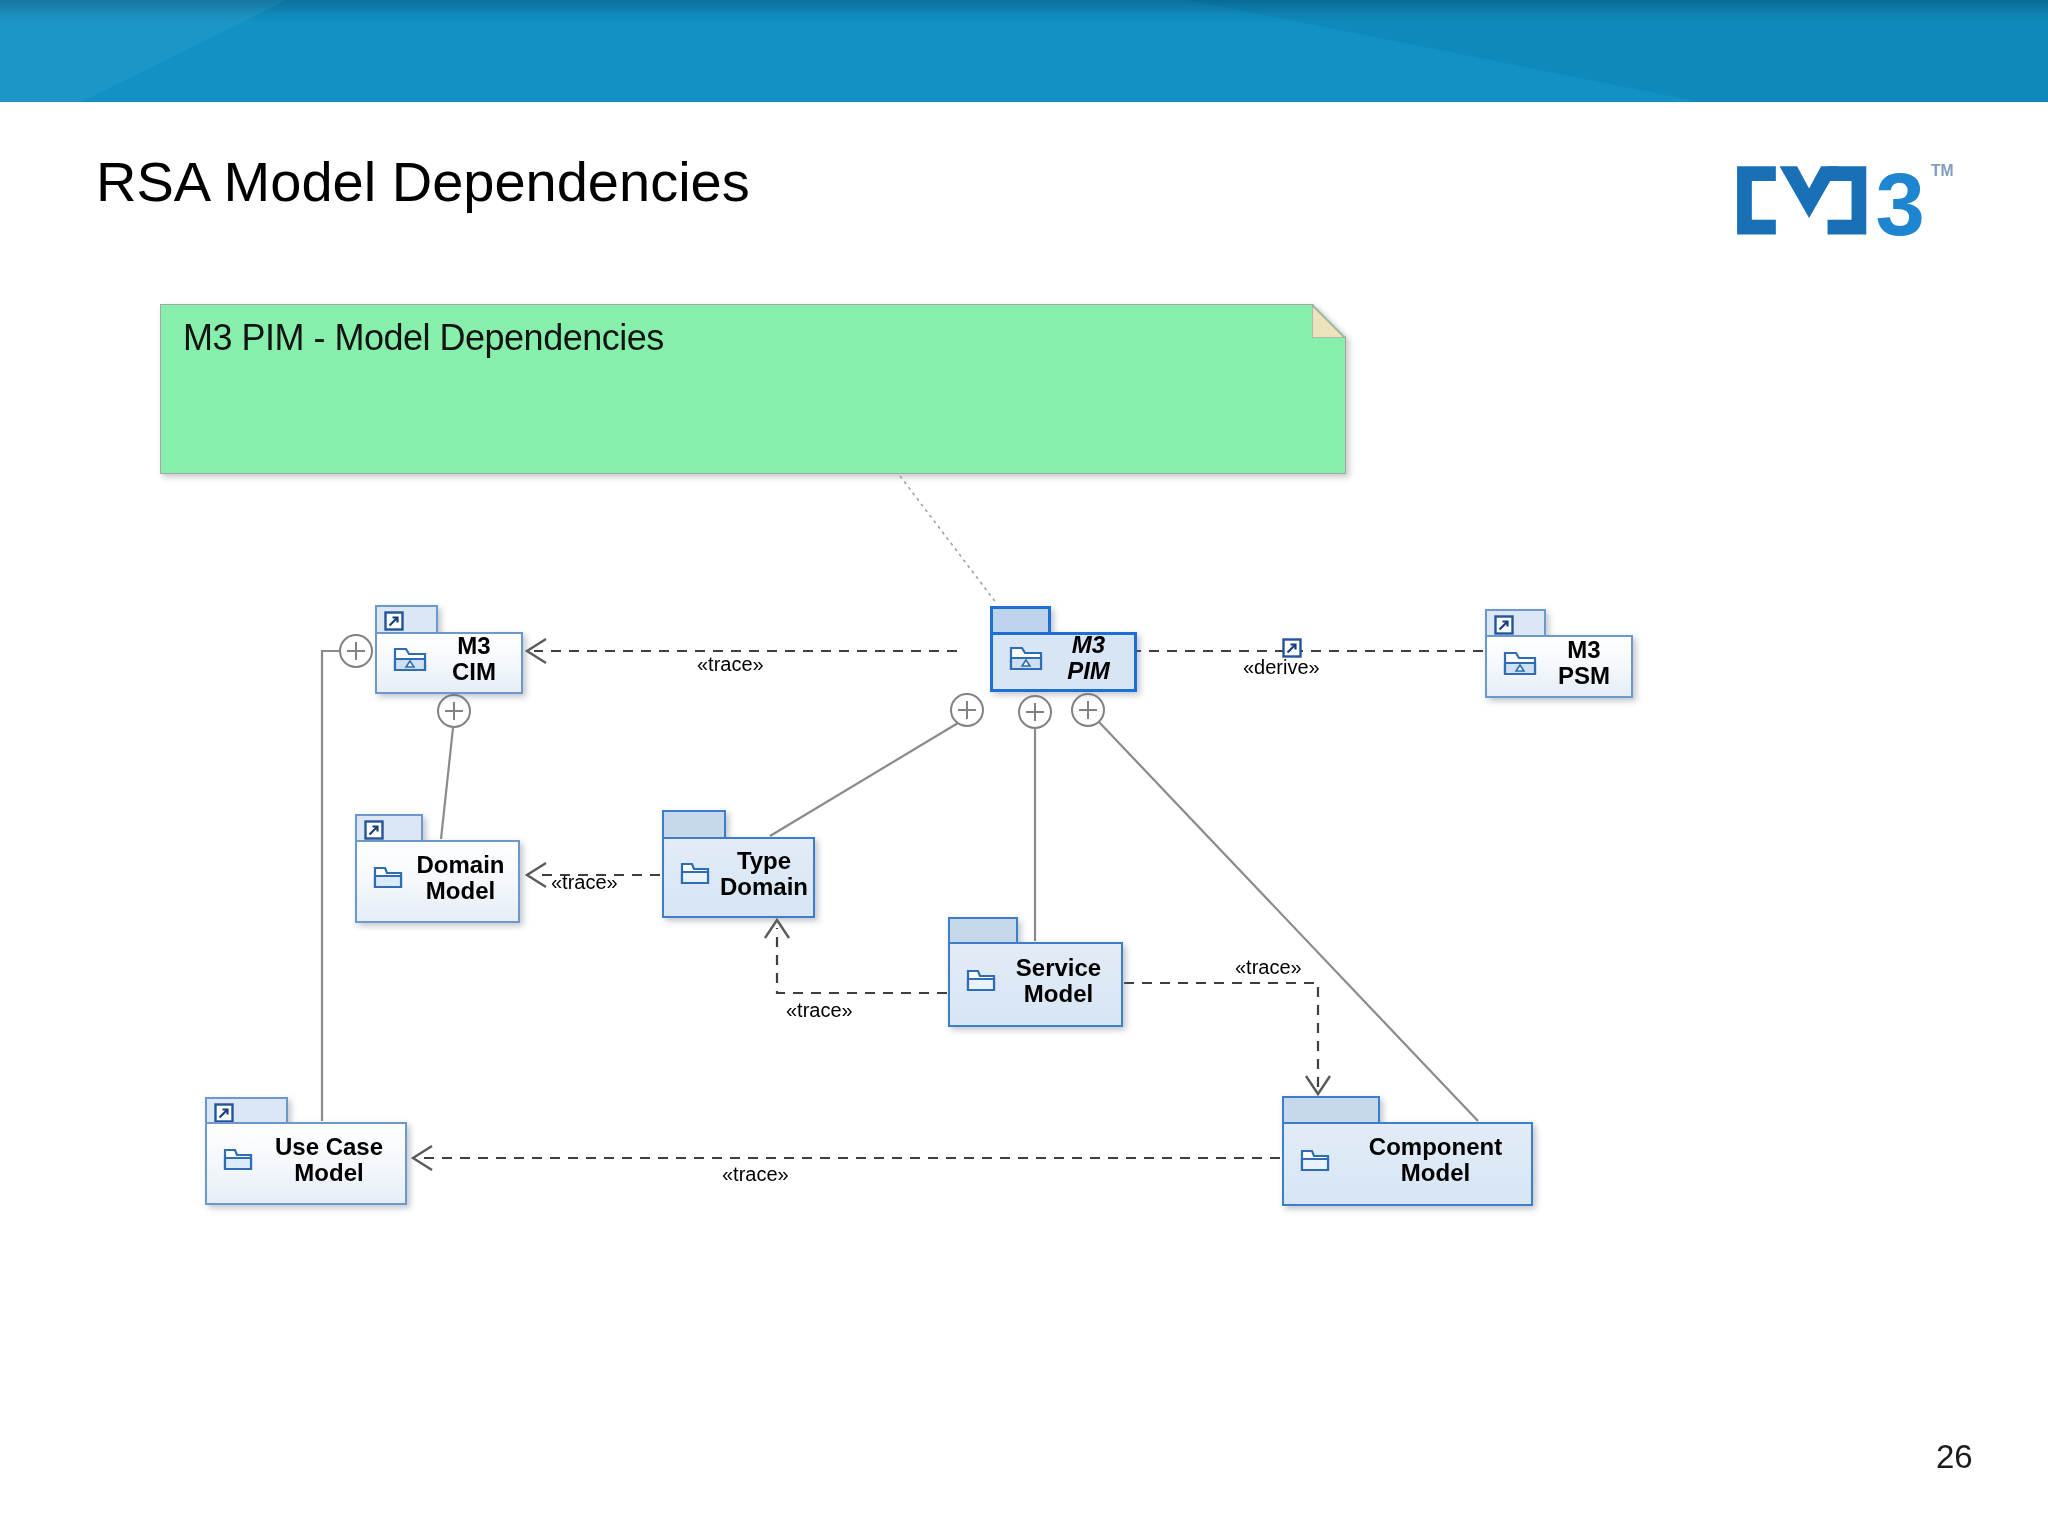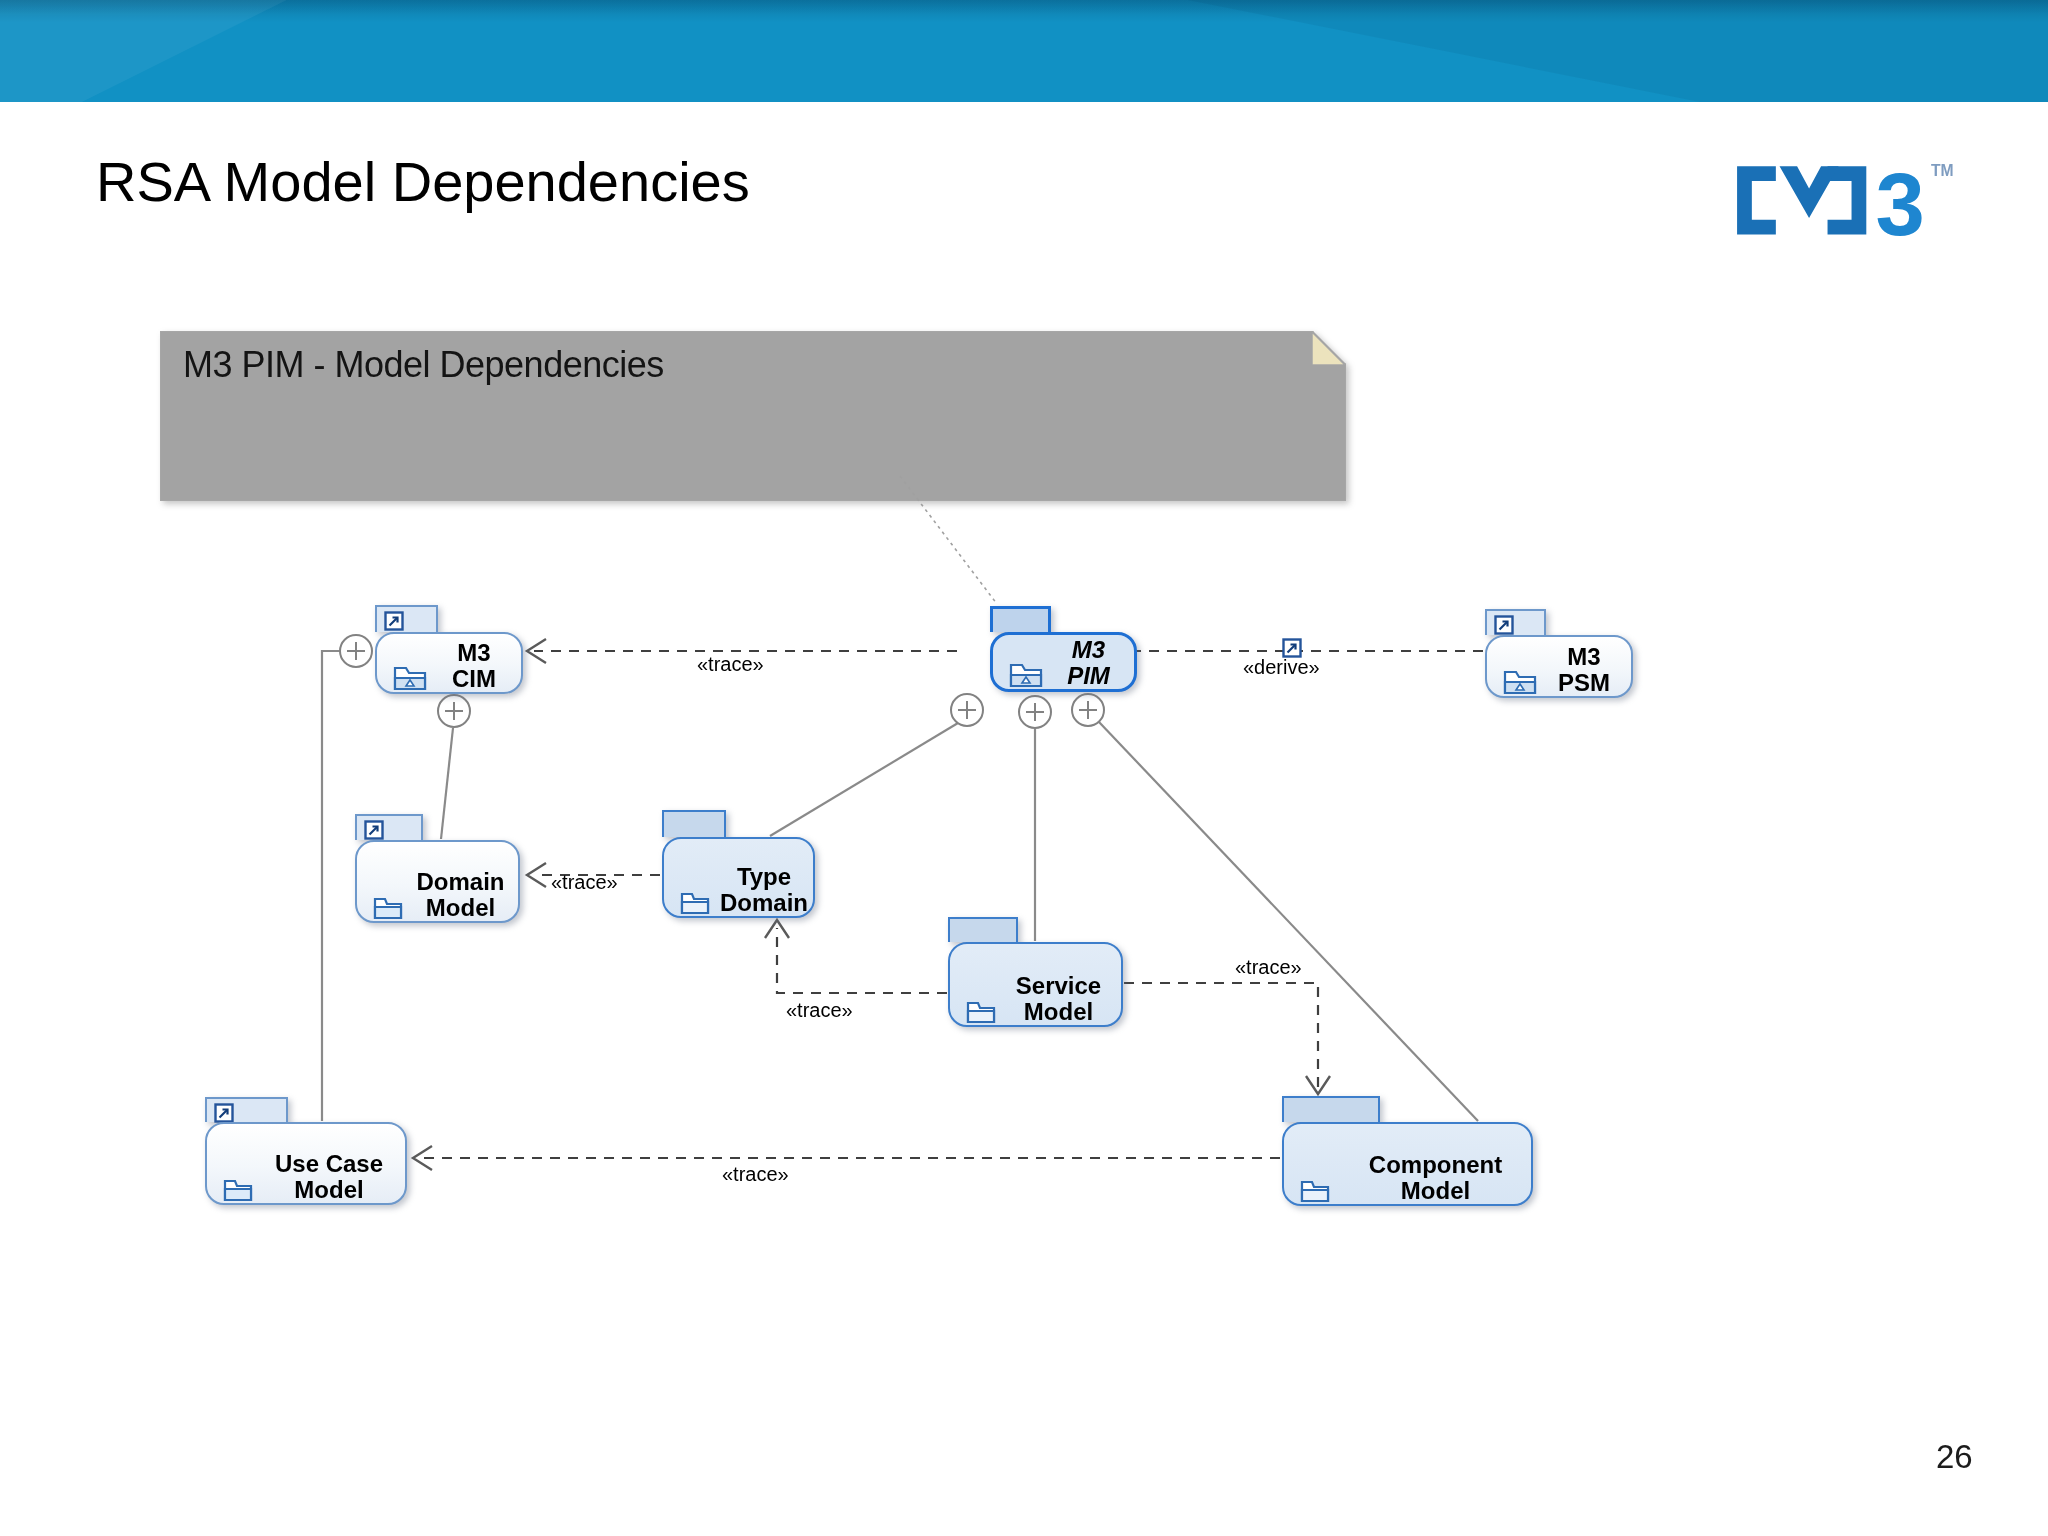--- a/index.html
+++ b/index.html
@@ -16,36 +16,36 @@
           clip-path:polygon(0 0,14% 0,4% 100%,0 100%);}
 
   
   .page-title{position:absolute;left:96px;top:150px;font-size:56px;line-height:64px;
           color:#000000;letter-spacing:0px;}
   .logo{position:absolute;left:1726px;top:150px;width:240px;height:100px;}
   .page-number{position:absolute;left:1936px;top:1438px;font-size:33px;color:#1c1c1c;}
 
   
   .note-wrap{position:absolute;left:160px;top:304px;filter:drop-shadow(3px 3px 3px rgba(90,90,90,.35));}
-  .note{position:relative;width:1186px;height:170px;background:#a3a3a3;
+  .note{position:relative;width:1186px;height:170px;background:#86efac;
         border:1px solid #a6a6a6;box-sizing:border-box;
-        clip-path:polygon(0 0,1153px 0,1186px 33px,1186px 170px,0 170px);margin-top:27px;}
+        clip-path:polygon(0 0,1153px 0,1186px 33px,1186px 170px,0 170px);}
   .note-fold{position:absolute;right:0;top:0;width:33px;height:33px;}
   .note-title{position:absolute;left:22px;top:12px;font-size:36px;color:#141414;letter-spacing:-.5px;}
   .note-body{position:absolute;left:22px;top:98px;font-size:24px;font-weight:bold;color:#0b0b0b;}
 
   
   .connectors{position:absolute;left:0;top:0;width:2048px;height:1536px;}
   .stereo{position:absolute;font-size:20px;color:#000;}
 
   
   .pkg{position:absolute;filter:drop-shadow(3px 3px 3px rgba(100,110,130,.4));}
   .pkg .tab{position:relative;box-sizing:border-box;}
-  .pkg .body{position:relative;box-sizing:border-box;display:flex;align-items:flex-end;
-             padding:0 10px 0 16px;gap:10px;border-radius:19px;}
+  .pkg .body{position:relative;box-sizing:border-box;display:flex;align-items:center;
+             padding:0 10px 8px 16px;gap:10px;}
   .pkg .lbl{flex:1;text-align:center;font-weight:bold;color:#000;font-size:24px;
             line-height:26px;white-space:pre-line;}
   .pkg.light .tab{background:#dbe7f5;border:2px solid #6d98cb;border-bottom:none;}
   .pkg.light .body{background:linear-gradient(180deg,#ffffff 0%,#f3f7fb 55%,#e6edf6 100%);
                    border:2px solid #6d98cb;}
   .pkg.blue .tab{background:#c6d8ec;border:2px solid #3d7ecb;border-bottom:none;}
   .pkg.blue .body{background:linear-gradient(180deg,#e2ecf7 0%,#d7e5f4 100%);border:2px solid #3d7ecb;}
   .pkg.primary .tab{background:#bed3ec;border:3px solid #1e6fd3;border-bottom:none;}
   .pkg.primary .body{background:#d7e5f4;border:3px solid #1e6fd3;}
 

